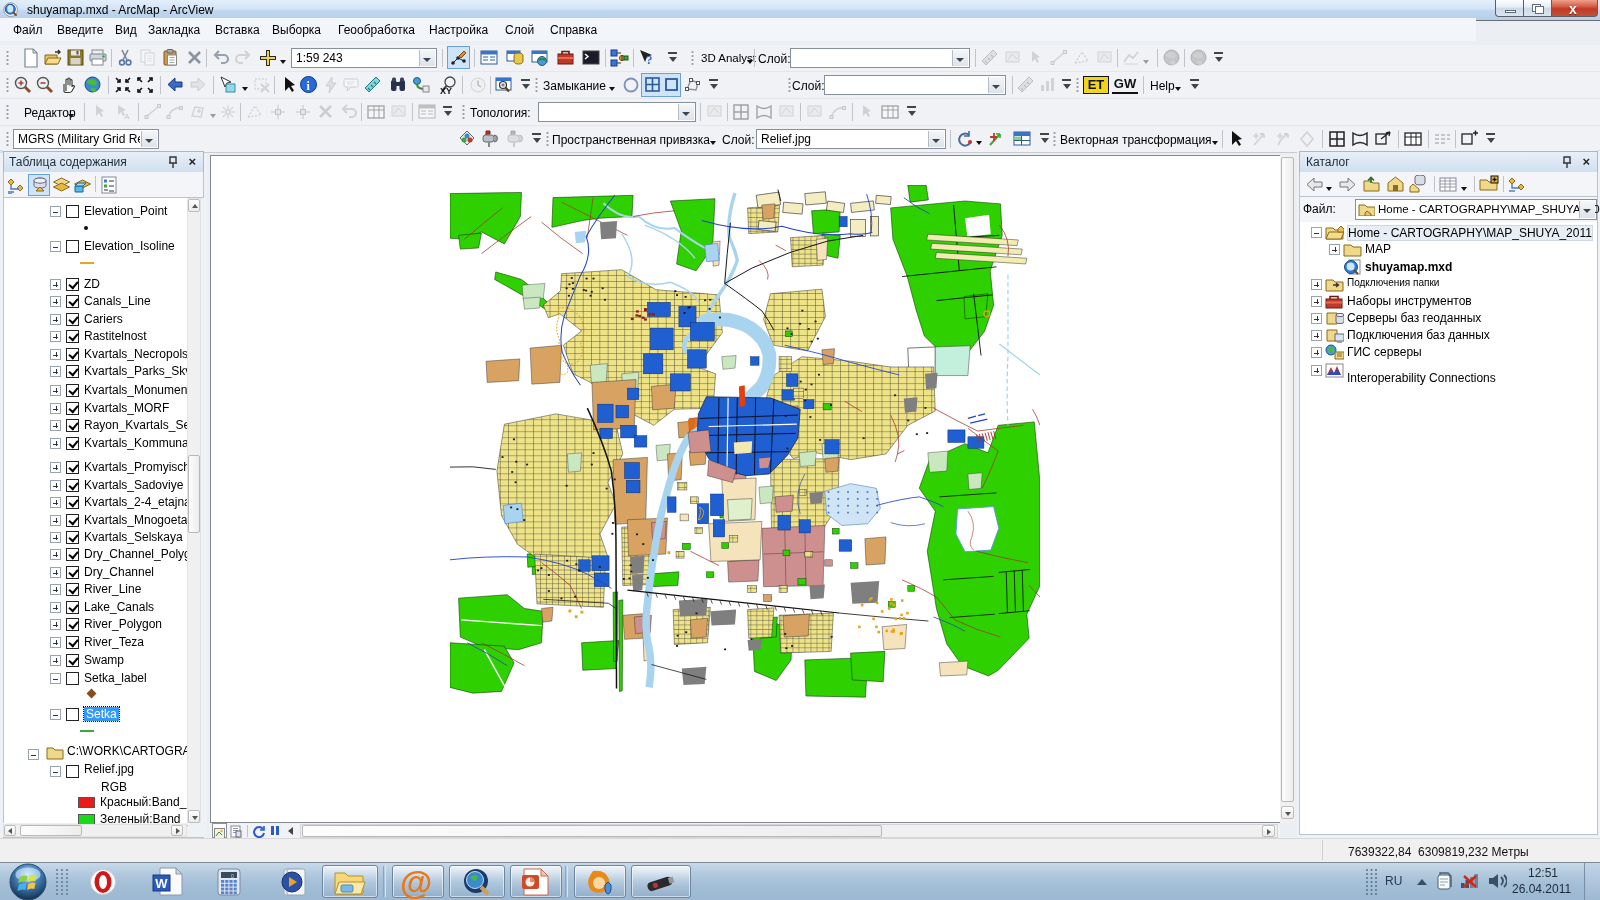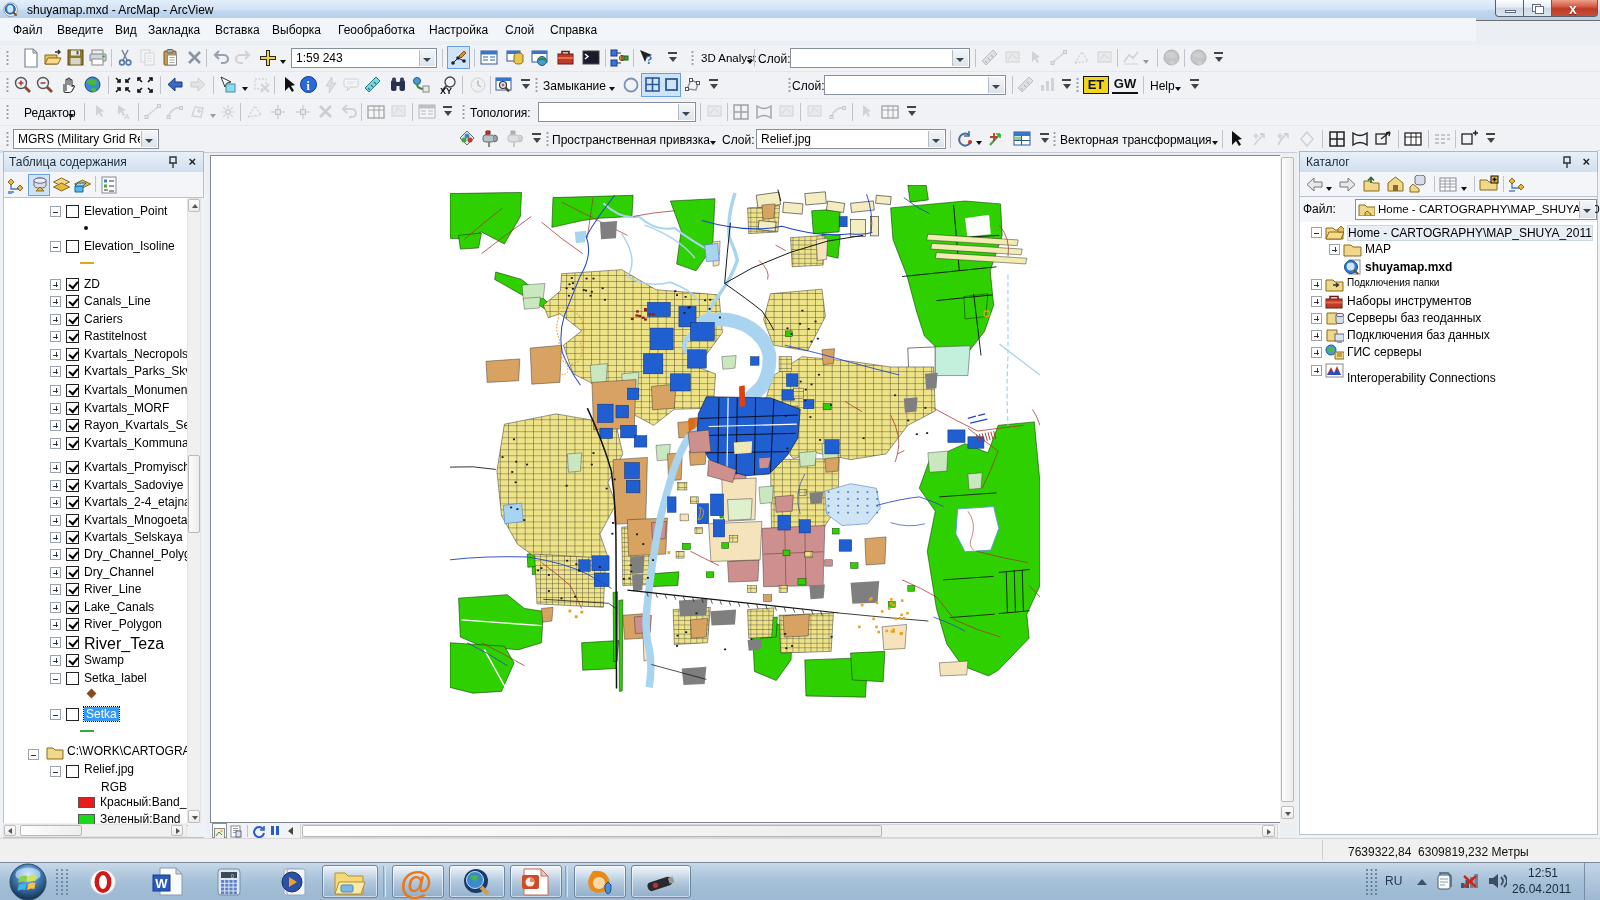--- a/index.html
+++ b/index.html
@@ -1376,21 +1376,21 @@
     <span class="cb on" style="left:66px;top:583px"></span>
     <span class="titem" style="left:84px;top:582px;font-size:12px">River_Line</span>
     <span class="pm plus" style="left:50px;top:602px"></span>
     <span class="cb on" style="left:66px;top:601px"></span>
     <span class="titem" style="left:84px;top:600px;font-size:12px">Lake_Canals</span>
     <span class="pm plus" style="left:50px;top:619px"></span>
     <span class="cb on" style="left:66px;top:618px"></span>
     <span class="titem" style="left:84px;top:617px;font-size:12px">River_Polygon</span>
     <span class="pm plus" style="left:50px;top:637px"></span>
     <span class="cb on" style="left:66px;top:636px"></span>
-    <span class="titem" style="left:84px;top:635px;font-size:16px">River_Teza</span>
+    <span class="titem" style="left:84px;top:635px;font-size:12px">River_Teza</span>
     <span class="pm plus" style="left:50px;top:655px"></span>
     <span class="cb on" style="left:66px;top:654px"></span>
     <span class="titem" style="left:84px;top:653px;font-size:12px">Swamp</span>
     <span class="pm" style="left:50px;top:673px"></span>
     <span class="cb" style="left:66px;top:672px"></span>
     <span class="titem" style="left:84px;top:671px;font-size:12px">Setka_label</span>
     <span class="abs" style="left:88px;top:690px;width:7px;height:7px;background:#8a4a1a;transform:rotate(45deg)"></span>
     <span class="pm" style="left:50px;top:709px"></span>
     <span class="cb" style="left:66px;top:708px"></span>
     <span class="titem" style="left:84px;top:707px;font-size:12px;background:#3399ff;color:#fff;padding:0 2px;outline:1px dotted #000">Setka</span>

